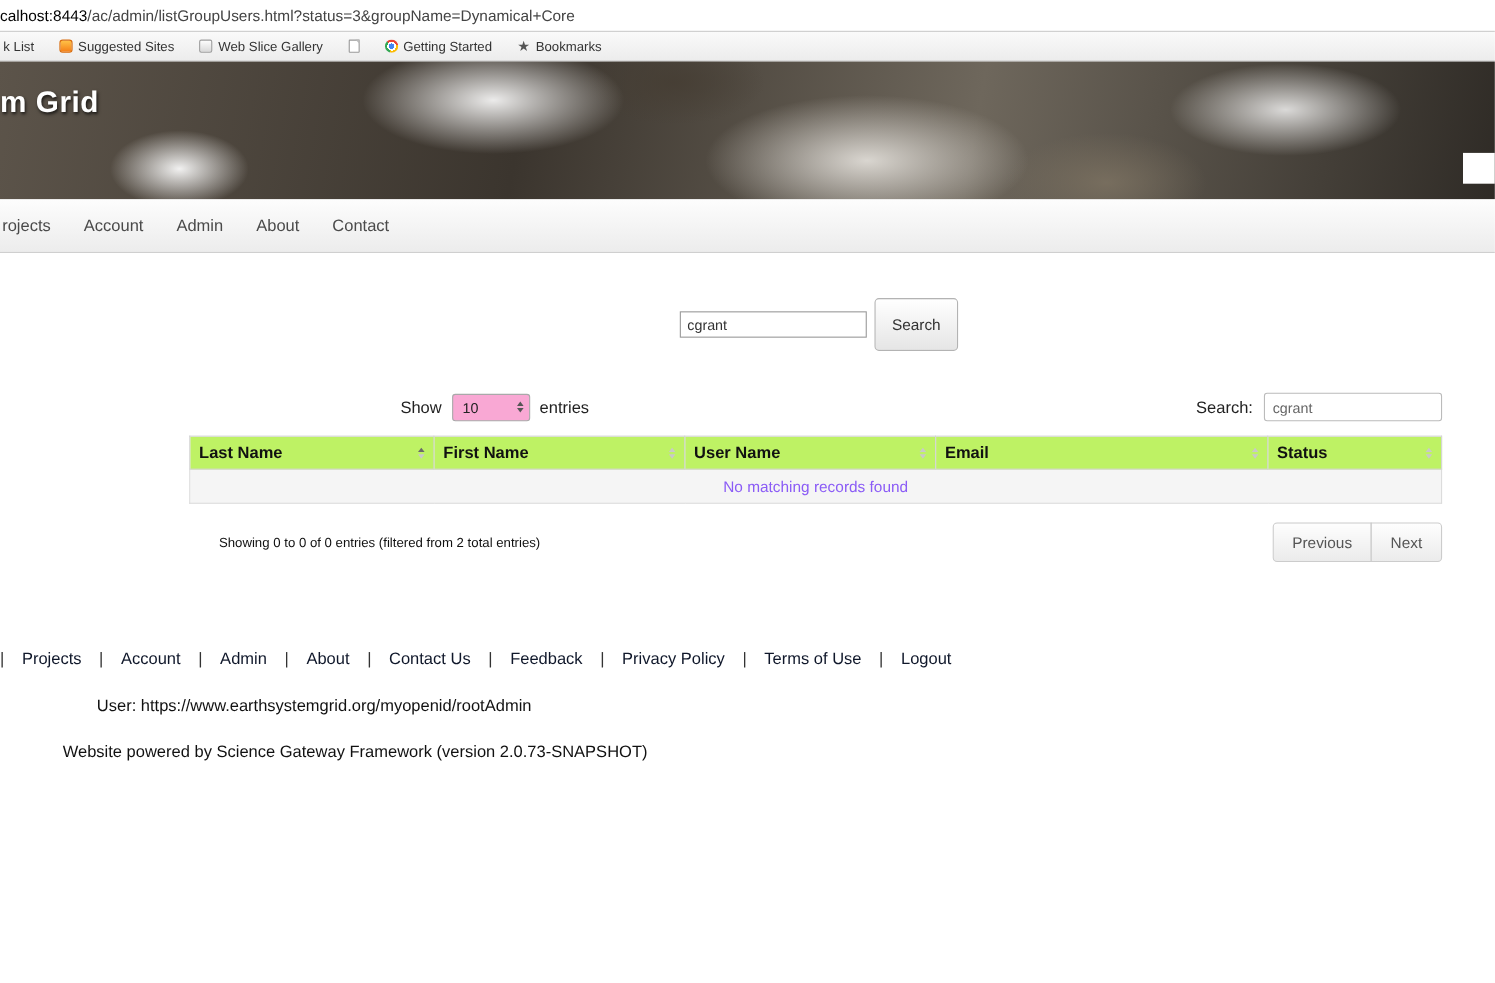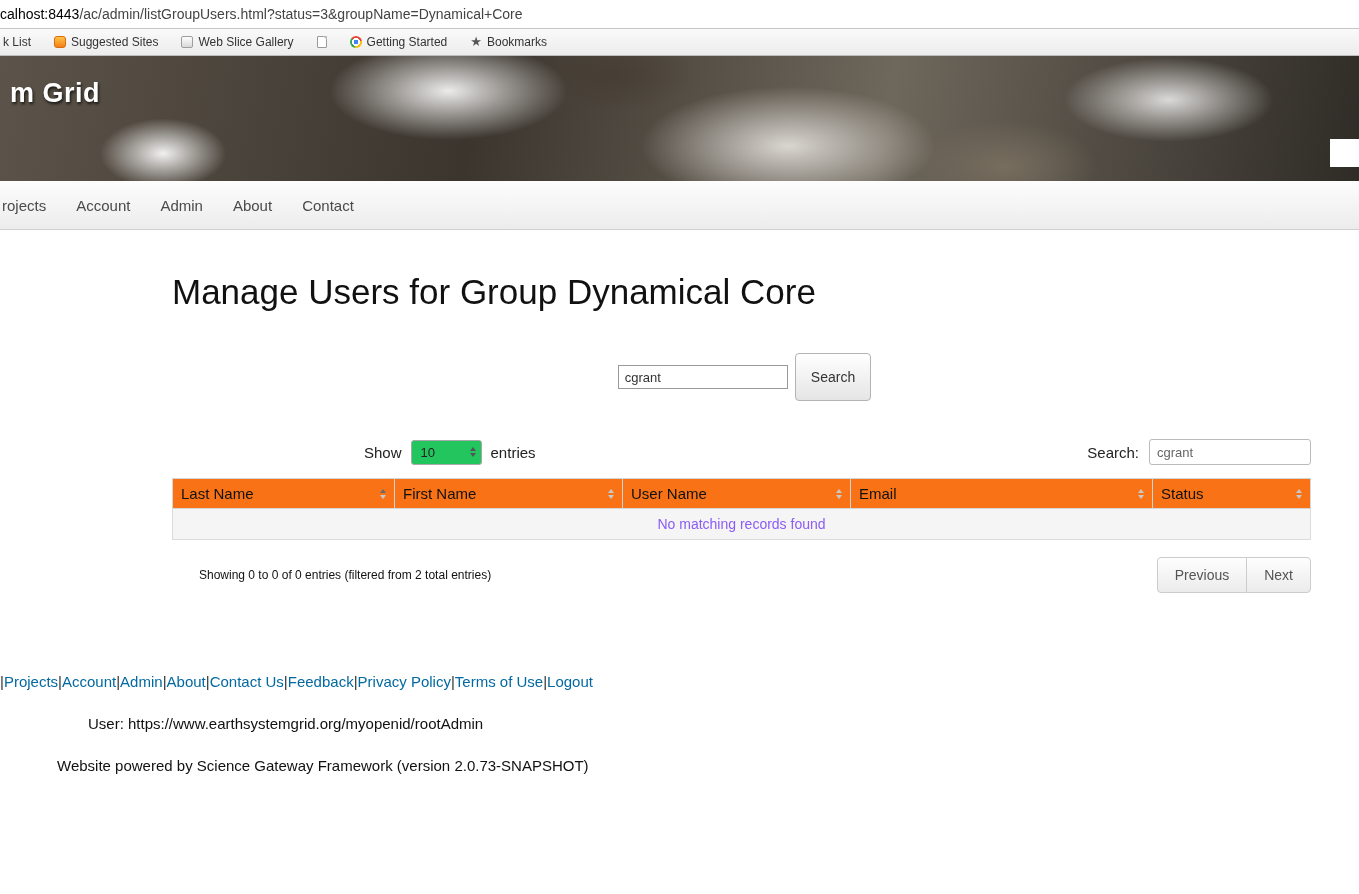--- a/index.html
+++ b/index.html
@@ -43,21 +43,21 @@
     background:
       radial-gradient(90px 50px at 12% 78%, rgba(250,250,250,.95), rgba(250,250,250,0) 70%),
       radial-gradient(170px 70px at 33% 28%, rgba(255,255,255,.9), rgba(255,255,255,0) 70%),
       radial-gradient(210px 85px at 58% 72%, rgba(238,235,230,.85), rgba(238,235,230,0) 70%),
       radial-gradient(150px 60px at 86% 35%, rgba(255,255,255,.8), rgba(255,255,255,0) 70%),
       radial-gradient(130px 65px at 74% 88%, rgba(122,112,96,.9), rgba(122,112,96,0) 70%),
       radial-gradient(120px 55px at 45% 15%, rgba(70,62,52,.9), rgba(70,62,52,0) 70%),
       linear-gradient(100deg, #5c544a, #3b352e 35%, #6e675c 65%, #2f2b26);
   }
   .banner-logo{
-    position:absolute; left:10px; top:22px; color:#fff;
+    position:absolute; left:0; top:22px; color:#fff;
     font-size:27px; font-weight:bold; letter-spacing:.5px;
     text-shadow:1px 2px 3px rgba(0,0,0,.75);
   }
   .banner-white-box{ position:absolute; right:0; top:83px; width:29px; height:28px; background:#fff; }
 
   
   .nav-bar{
     height:49px; background:linear-gradient(#fdfdfd,#ececec);
     border-bottom:1px solid #cfcfcf;
     display:flex; align-items:center; gap:30px;
@@ -87,35 +87,35 @@
   .instruction{ margin-top:15px; text-align:center; font-size:15px; }
 
   .controls-row{
     margin-top:38px; display:flex; align-items:center; justify-content:space-between;
     font-size:15px; color:#222;
   }
   .length-control{ display:flex; align-items:center; margin-left:192px; }
   .select-box{
     display:inline-flex; align-items:center; justify-content:space-between;
     width:71px; height:25px; border:1px solid #a9a9a9; border-radius:3px;
-    background:#22c55e; padding:0 5px 0 9px; margin:0 9px; font-size:13px; cursor:default;
+    background:#f9a8d4; padding:0 5px 0 9px; margin:0 9px; font-size:13px; cursor:default;
   }
   .stepper{ display:flex; flex-direction:column; align-items:center; gap:2px; }
   .tri-up{ width:0; height:0; border-left:3.5px solid transparent; border-right:3.5px solid transparent; border-bottom:4.5px solid #555; }
   .tri-down{ width:0; height:0; border-left:3.5px solid transparent; border-right:3.5px solid transparent; border-top:4.5px solid #555; }
 
   .filter-control{ display:flex; align-items:center; }
   .dt-search-input{
     width:162px; height:26px; border:1px solid #bbb; border-radius:3px;
     margin-left:10px; padding:0 7px; font-size:13px; color:#666; font-family:inherit;
   }
 
   table.users{ margin-top:13px; width:100%; border-collapse:collapse; font-size:15px; }
   table.users th{
-    background:#f97316; border:1px solid #d5d5d5; padding:0; font-weight:normal; text-align:right;
+    background:#bef264; border:1px solid #d5d5d5; padding:0; font-weight:bold; text-align:right;
   }
   .th-inner{ display:flex; align-items:center; justify-content:space-between; padding:6px 8px; cursor:pointer; }
   .sort-icon{ display:flex; flex-direction:column; gap:2px; margin-left:6px; }
   .sort-icon .tri-up{ border-bottom-color:#c9c9c9; } .sort-icon .tri-down{ border-top-color:#c9c9c9; }
   .sort-icon.asc-active .tri-up{ border-bottom-color:#6a6a6a; }
   table.users td.empty{
     border:1px solid #dcdcdc; background:#f5f5f5; text-align:center;
     padding:7px; font-size:14px; color:#8b5cf6;
   }
 
@@ -125,21 +125,21 @@
   .pg-btn{
     padding:9px 17px; font-size:14px; color:#555; font-family:inherit; cursor:pointer;
     background:linear-gradient(#fefefe,#ebebeb); border:1px solid #cccccc;
   }
   .pg-prev{ border-radius:4px 0 0 4px; }
   .pg-next{ border-radius:0 4px 4px 0; margin-left:-1px; }
 
   
   footer{ margin-top:80px; font-size:15px; }
   .footer-links{ white-space:nowrap; color:#333; }
-  .footer-links a{ color:#0369a1; text-decoration:none; margin:0 0; cursor:pointer; }
+  .footer-links a{ color:#0f172a; text-decoration:none; margin:0 16px; cursor:pointer; }
   .sep{ color:#333; }
   .user-line{ margin-top:25px; padding-left:88px; }
   .powered-line{ margin-top:25px; padding-left:57px; font-size:15px; }
 </style>
 </head>
 <body>
 
 <div class="url-bar">
   <span class="url-host">calhost:8443</span>
     <span class="url-path">/ac/admin/listGroupUsers.html?status=3&amp;groupName=Dynamical+Core</span>
@@ -177,21 +177,20 @@
 
 <nav class="nav-bar">
   <span class="nav-item">rojects</span>
   <span class="nav-item">Account</span>
   <span class="nav-item">Admin</span>
   <span class="nav-item">About</span>
   <span class="nav-item">Contact</span>
 </nav>
 
 <main class="container">
-  <h1>Manage Users for Group Dynamical Core</h1>
 
   <div class="search-row">
     <input class="search-main-input" type="text" value="cgrant" style="">
     <button class="search-btn">Search</button>
   </div>
 
 
   <div class="controls-row">
     <div class="length-control">
       <span>Show</span>

